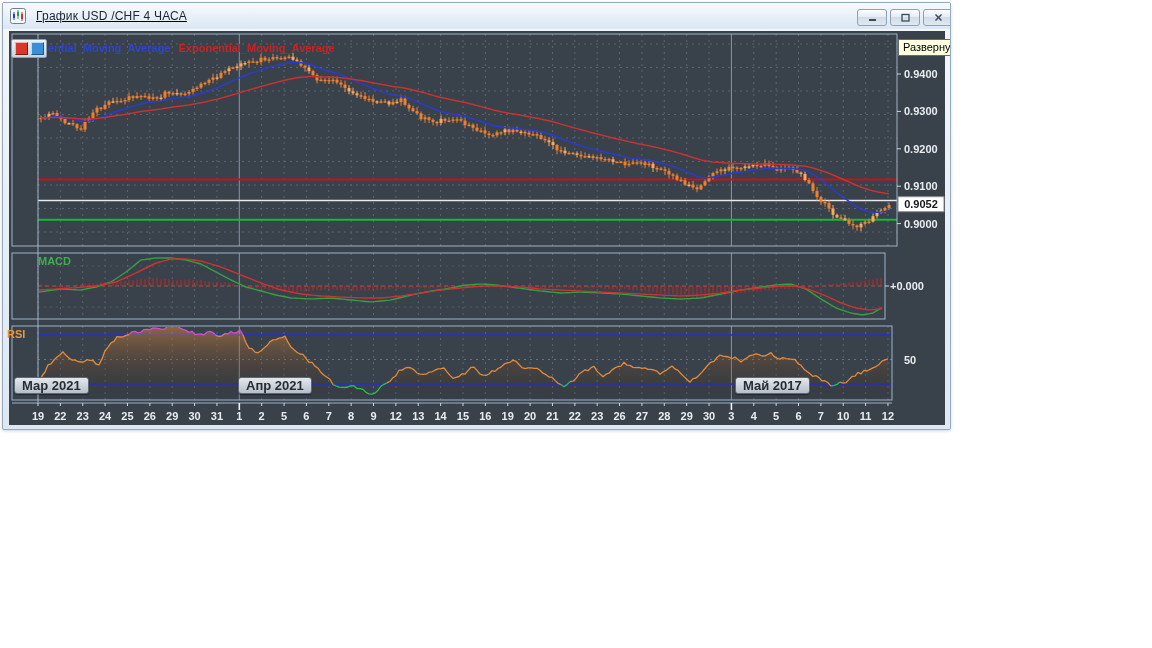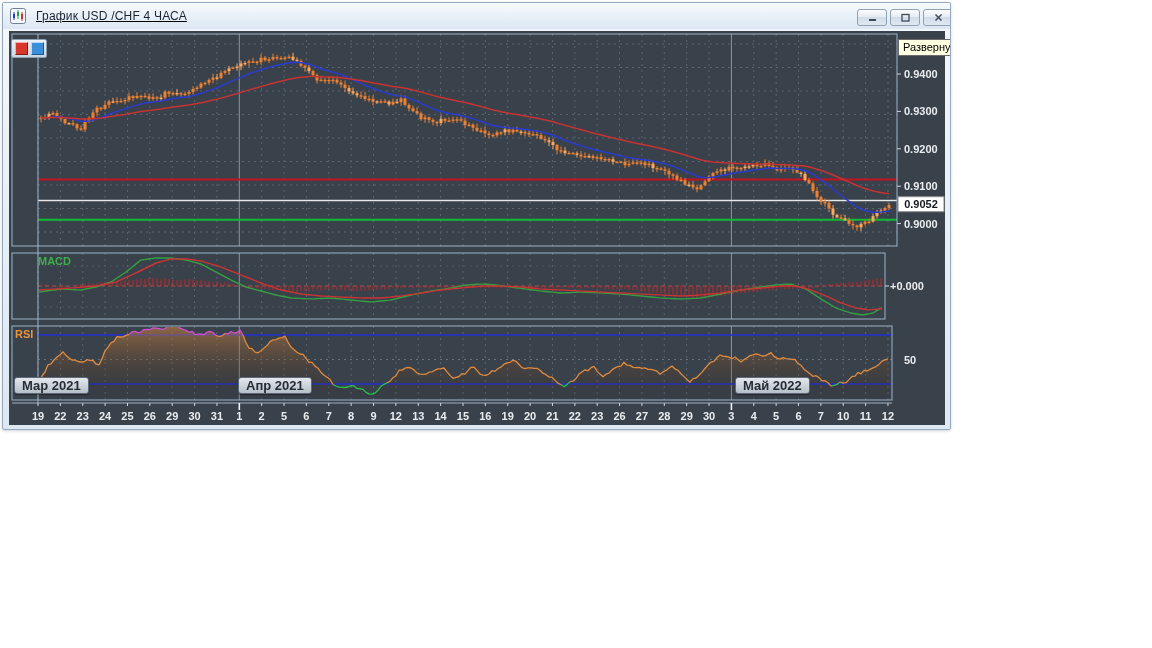--- a/index.html
+++ b/index.html
@@ -36,21 +36,21 @@
     background:linear-gradient(#eef2f7,#c9d4df);border:1px solid #8d9eb0;
     display:flex;align-items:center;gap:3px;padding-left:3px;box-sizing:border-box;
   }
   .swatch{width:11px;height:11px;border:1px solid;border-color:#f3b0a8 #7d1d14 #7d1d14 #f3b0a8;}
   .swatch.red{background:#d8372c;}
   .swatch.blue{background:#3b8fd8;border-color:#b7dcf7 #155a92 #155a92 #b7dcf7;}
   .legend-text{left:45px;top:39px;font-size:11px;font-weight:700;white-space:nowrap;}
   .leg-blue{color:#2f45cc;}
   .leg-red{color:#cc2222;margin-left:5px;}
   .macd-label{left:12px;top:252px;font-size:11px;font-weight:700;color:#3faf4d;margin-left:23px;}
-  .rsi-label{left:12px;top:325px;font-size:11px;font-weight:700;color:#e8953f;}
+  .rsi-label{left:4px;top:325px;font-size:11px;font-weight:700;color:#e8953f;}
   .month-box{
     top:374px;font-size:13px;font-weight:700;color:#272d35;
     background:linear-gradient(#e4e8ed,#b6bfc9);border:1px solid #5d6977;border-radius:3px;
     padding:0 7px;white-space:nowrap;box-shadow:0 1px 1px rgba(0,0,0,.35);
   }
   .mb-0{left:11px;} .mb-1{left:235px;} .mb-2{left:732px;}
   .tooltip{
     left:895px;top:36px;z-index:3;background:#ffffe1;border:1px solid #6a6a6a;color:#000;
     font-size:11px;padding:1px 4px 2px 4px;white-space:nowrap;
   }
@@ -1012,22 +1012,26 @@
           <rect x="897" y="195.7" width="46" height="15" fill="#ffffff" stroke="#8a8a8a"></rect>
           <text x="920" y="207.1519999999998" fill="#15181c" font-size="11" font-family="Liberation Sans, sans-serif" font-weight="600" text-anchor="middle">0.9052</text>
         </g>
       </g>
     </svg>
 
   <div class="overlay legend-box">
     <span class="swatch red"></span>
     <span class="swatch blue"></span>
   </div>
+  <div class="overlay legend-text">
+    <span class="leg-blue">ential_Moving_Average</span>
+    <span class="leg-red">Exponential_Moving_Average</span>
+  </div>
 
   <div class="overlay macd-label">MACD</div>
   <div class="overlay rsi-label">RSI</div>
 
   <div class="overlay month-box mb-0">Мар 2021</div>
   <div class="overlay month-box mb-1">Апр 2021</div>
-  <div class="overlay month-box mb-2">Май 2022</div>
+  <div class="overlay month-box mb-2">Май 2017</div>
 
   <div class="overlay tooltip">Развернуть</div>
 </div>
 
 </body></html>

